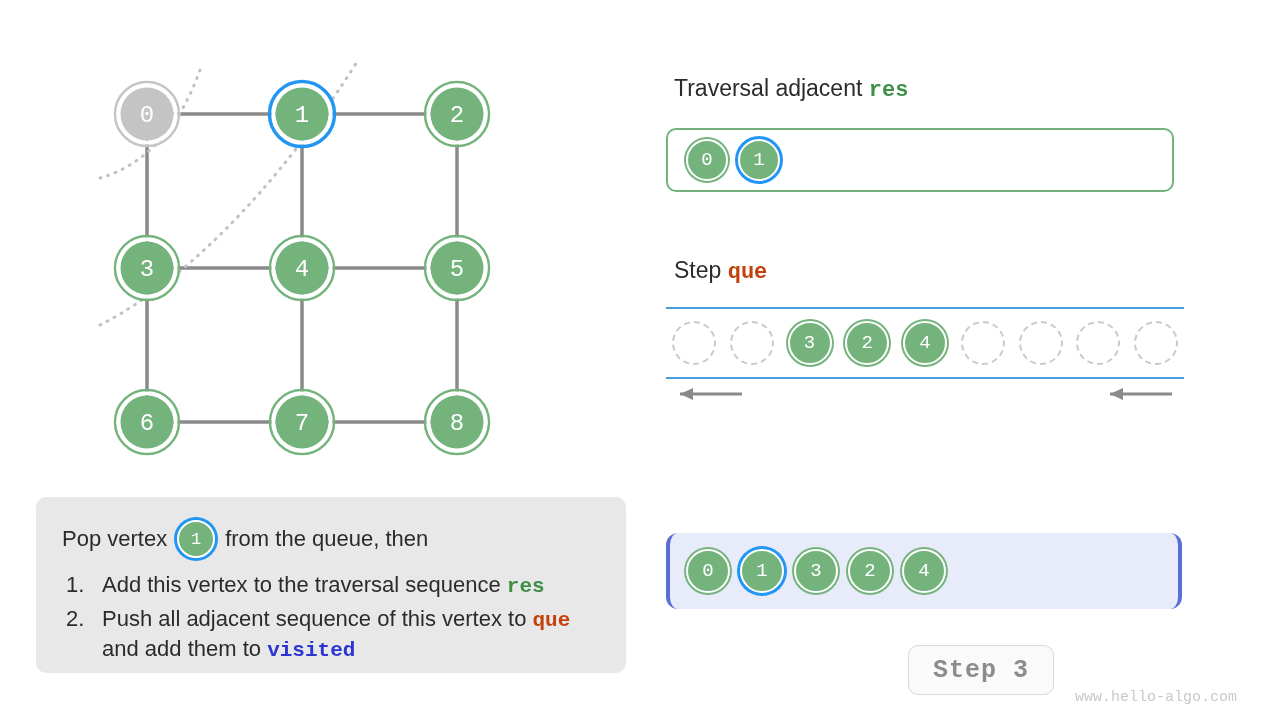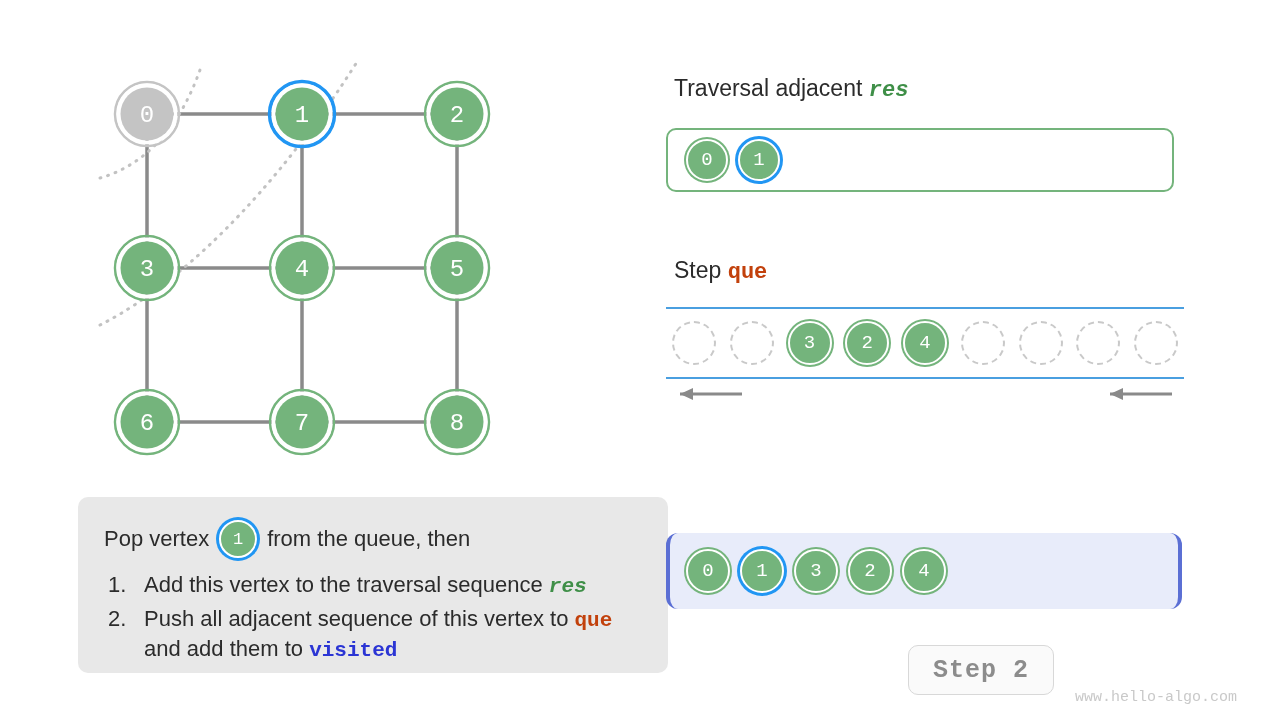--- a/index.html
+++ b/index.html
@@ -16,21 +16,21 @@
   #graph-svg{position:absolute;left:0;top:0;}
 
   
   #right-panel{position:absolute;left:660px;top:0;width:620px;height:720px;}
 
   .section-title{
     font-size:23px;color:#2b2b2b;font-weight:400;
     white-space:nowrap;
   }
   .section-title .var{font-family:"Liberation Mono", monospace;font-weight:700;font-size:22px;}
-  .var-res{color:#3f8f48;font-style:italic;}
+  .var-res{color:#3f8f48;}
   .var-que{color:#c2410c;}
   .var-visited{color:#2b35d4;}
 
   
   .tok{
     width:42px;height:42px;border-radius:50%;
     background:#74b47c;
     border:2px solid #ffffff;
     box-shadow:0 0 0 2px #74b47c;
     color:#ffffff;font-size:19px;
@@ -96,21 +96,20 @@
     font-family:"Liberation Mono", monospace;font-size:15px;color:#c9c9c9;
     white-space:nowrap;
     margin-top:16px;
   }
 
   
   #desc-box{
     position:absolute;left:36px;top:497px;width:590px;height:176px;
     background:#e8e8e8;border-radius:10px;box-sizing:border-box;
     padding:22px 26px 0 26px;
-    margin-left:42px;
   }
   #desc-line1{
     display:flex;align-items:center;
     font-size:22px;color:#2b2b2b;gap:10px;height:40px;
   }
   #desc-line1 .tok{width:38px;height:38px;font-size:17px;}
   ol.steps{
     margin:12px 0 0 0;padding:0 0 0 4px;list-style:none;
     font-size:22px;color:#2b2b2b;line-height:1.28;
   }
@@ -259,15 +258,15 @@
   </svg>
 
   <div id="hash-box">
       <div class="tok">0</div>
       <div class="tok hl">1</div>
       <div class="tok">3</div>
       <div class="tok">2</div>
       <div class="tok">4</div>
     </div>
 
-  <div id="step-badge">Step 2</div>
+  <div id="step-badge">Step 3</div>
   <div id="watermark">www.hello-algo.com</div>
 </div>
 
 </body></html>

